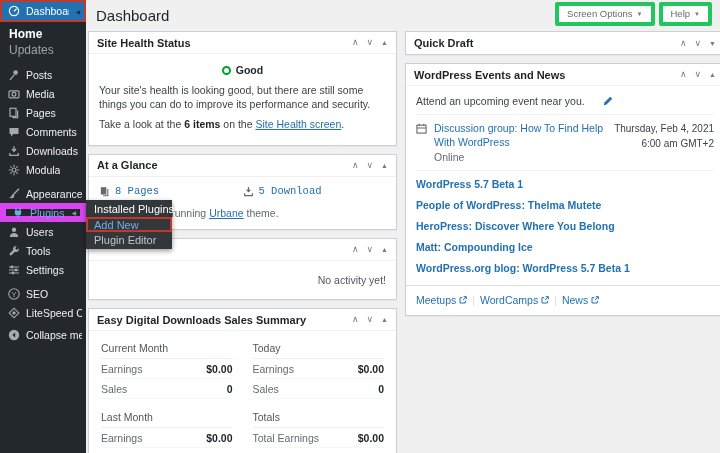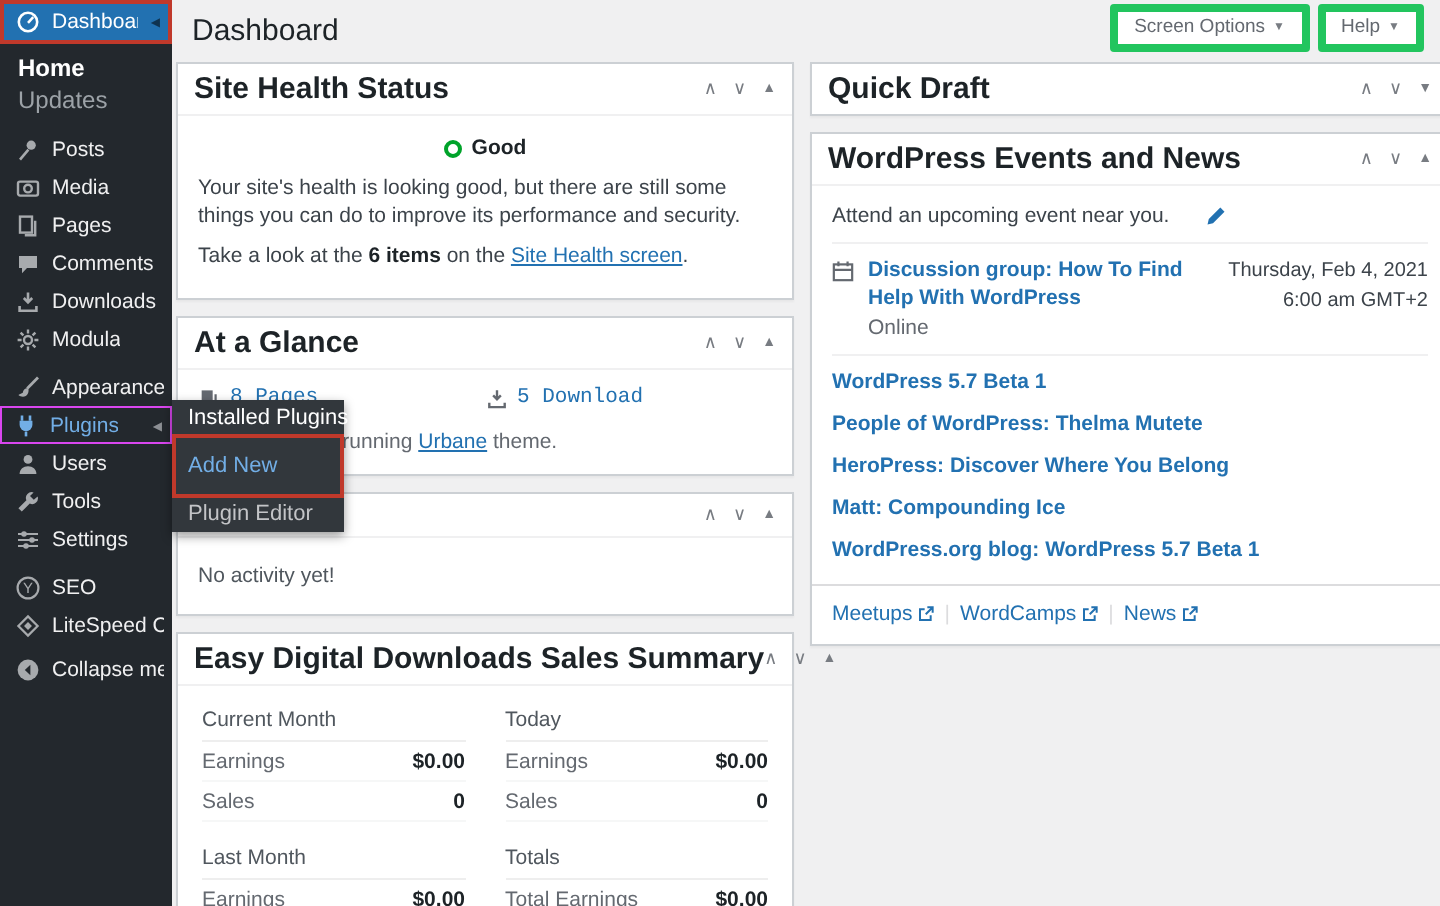--- a/index.html
+++ b/index.html
@@ -17,47 +17,47 @@
              font-size:10.5px; color:#f0f0f1; cursor:pointer; }
   .sb-item .ic { display:flex; width:13px; justify-content:center; color:#a7aaad; flex:none; }
   .sb-item .lbl { white-space:nowrap; overflow:hidden; }
   .sb-dashboard { height:22px; background:#2271b1; color:#fff; border:2px solid #c0392b; padding-left:5px; }
   .sb-dashboard .ic { color:#fff; }
   .sb-dashboard .fly-arrow { margin-left:auto; font-size:6px; color:rgba(0,0,0,.55); }
   .sb-sub { padding:4px 0 2px; }
   .sb-sub-item { height:16px; display:flex; align-items:center; padding-left:9px; font-size:12px; color:#9ca2a7; cursor:pointer; }
   .sb-sub-item.current { color:#fff; font-weight:bold; }
   .sb-gap { height:5px; }
-  .sb-plugins { color:#72aee6; border:1px solid #d946ef; padding-left:5px; }
+  .sb-plugins { color:#72aee6; border:6px solid #d946ef; padding-left:5px; }
   .sb-plugins .ic { color:#72aee6; }
   .sb-plugins .fly-arrow { margin-left:auto; font-size:6px; color:#8c8f94; }
 
   
   .flyout { position:absolute; left:86px; top:200px; width:86px; background:#32373c; z-index:20;
             box-shadow:0 2px 5px rgba(0,0,0,.4); padding:1px 0; }
   .fly-item { height:16px; display:flex; align-items:center; padding-left:8px; font-size:11px;
               color:#fff; cursor:pointer; white-space:nowrap; }
   .fly-item.dim { color:#c3c4c7; }
-  .fly-item.addnew { color:#72aee6; border:2px solid #c0392b; padding-left:6px; height:32px; }
+  .fly-item.addnew { color:#72aee6; border:2px solid #c0392b; padding-left:6px; height:15px; }
 
   
   .content { position:absolute; left:86px; top:0; right:0; bottom:0; }
   .meta-buttons { position:absolute; top:2px; right:8px; display:flex; gap:4px; z-index:5; }
   .meta-btn { display:flex; align-items:center; gap:4px; background:#fff; border:4px solid #22c55e;
               border-radius:2px; padding:2px 8px 3px; font-size:9.5px; color:#646970; cursor:pointer; }
   .meta-btn .caret { font-size:6px; color:#787c82; }
   h1.page-title { font-size:15px; font-weight:400; color:#1d2327; margin:7px 0 7px 10px; }
   .columns { display:flex; gap:8px; padding:0 8px 0 2px; align-items:flex-start; }
   .col-left { width:309px; flex:none; }
   .col-right { width:320px; flex:none; }
 
   
   .widget { background:#fff; border:1px solid #ccd0d4; box-shadow:0 1px 1px rgba(0,0,0,.04); margin-bottom:8px; }
   .w-head { display:flex; align-items:center; padding:4px 8px; border-bottom:1px solid #f0f0f1; min-height:22px; }
-  .w-title { font-weight:bold; font-size:15px; color:#1d2327; flex:1; white-space:nowrap; }
+  .w-title { font-weight:bold; font-size:11px; color:#1d2327; flex:1; white-space:nowrap; }
   .w-controls { display:flex; align-items:center; gap:8px; color:#787c82; }
   .ctrl-arrow { font-size:9px; line-height:1; cursor:pointer; }
   .ctrl-toggle { font-size:7px; line-height:1; cursor:pointer; }
   .w-body { padding:4px 10px 8px; font-size:10.5px; color:#3c434a; line-height:1.4; }
   .link { color:#2271b1; cursor:pointer; }
   .ulink { color:#2271b1; text-decoration:underline; cursor:pointer; }
 
   
   .sh-status { display:flex; justify-content:center; align-items:center; gap:5px; margin:5px 0 3px; }
   .sh-circle { width:9px; height:9px; border:2px solid #00a32a; border-radius:50%; }
@@ -65,37 +65,37 @@
   .w-body p { margin:5px 0; }
   b.strong { color:#1d2327; }
 
   
   .glance-row { display:flex; padding:3px 0 2px; }
   .glance-item { width:50%; display:flex; align-items:center; gap:5px;font-family:Liberation Mono, monospace; }
   .glance-item .gic { color:#646970; display:flex; }
   .glance-version { color:#646970; margin-top:6px; }
 
   
-  .activity-body { text-align:left; padding:13px 10px; font-size:10.5px; color:#50575e; }
+  .activity-body { text-align:right; padding:13px 10px; font-size:10.5px; color:#50575e; }
 
   
   .edd-grid { display:grid; grid-template-columns:1fr 1fr; column-gap:20px; row-gap:9px; padding:8px 12px 10px; font-size:10.5px; }
   .edd-h { color:#50575e; border-bottom:1px solid #eeeeee; padding:3px 0 4px; }
   .edd-row { display:flex; justify-content:space-between; padding:4px 0 3px; border-bottom:1px solid #f6f7f7; }
   .edd-label { color:#646970; }
   .edd-value { font-weight:bold; color:#1d2327; }
 
   
   .events-body { padding:5px 10px 0; font-size:10.5px; color:#3c434a; }
   .ev-intro { display:flex; align-items:center; gap:18px; padding:4px 0 7px; }
   .ev-intro .pic { color:#2271b1; display:flex; cursor:pointer; }
   .ev-item { display:flex; gap:7px; padding:7px 0; border-top:1px solid #f0f0f1; border-bottom:1px solid #f0f0f1; }
   .ev-cal { color:#646970; display:flex; margin-top:1px; }
   .ev-main { flex:1; }
-  .ev-title { color:#2271b1; font-weight:bold; line-height:1.3; cursor:pointer; }
+  .ev-title { color:#2271b1; font-weight:normal; line-height:1.3; cursor:pointer; }
   .ev-loc { color:#646970; margin-top:2px; }
   .ev-when { text-align:right; color:#3c434a; line-height:1.45; font-size:10px; white-space:nowrap; }
   .news-list { padding:3px 0 1px;font-weight:bold; }
   .news-item { padding:4px 0 5px; color:#2271b1; cursor:pointer; }
   .ev-footer { border-top:1px solid #dcdcde; margin:5px -10px 0; padding:8px 10px 9px; display:flex; align-items:center; gap:5px; font-size:10.5px; }
   .ev-footer .sep { color:#dcdcde; }
   .ev-footer .flink { color:#2271b1; display:flex; align-items:center; gap:3px; cursor:pointer; }
   .xic { display:flex; color:#2271b1; }
 
   svg { display:block; }

